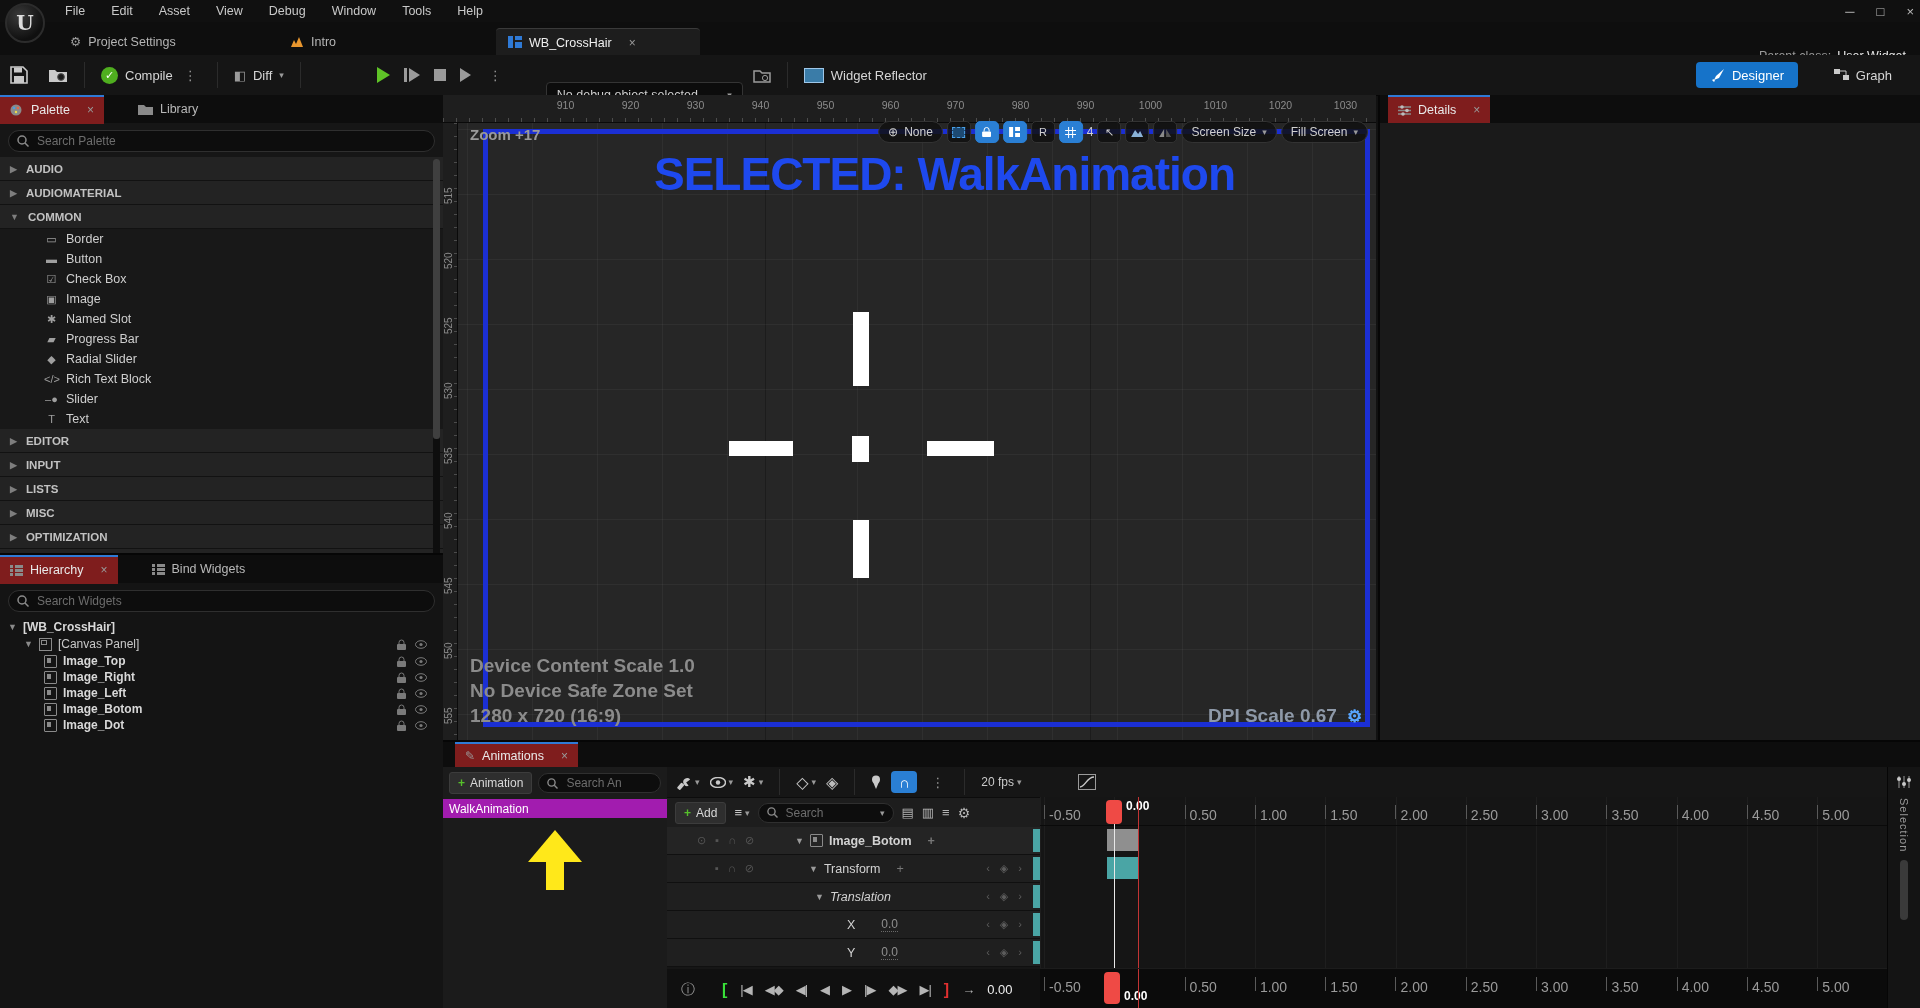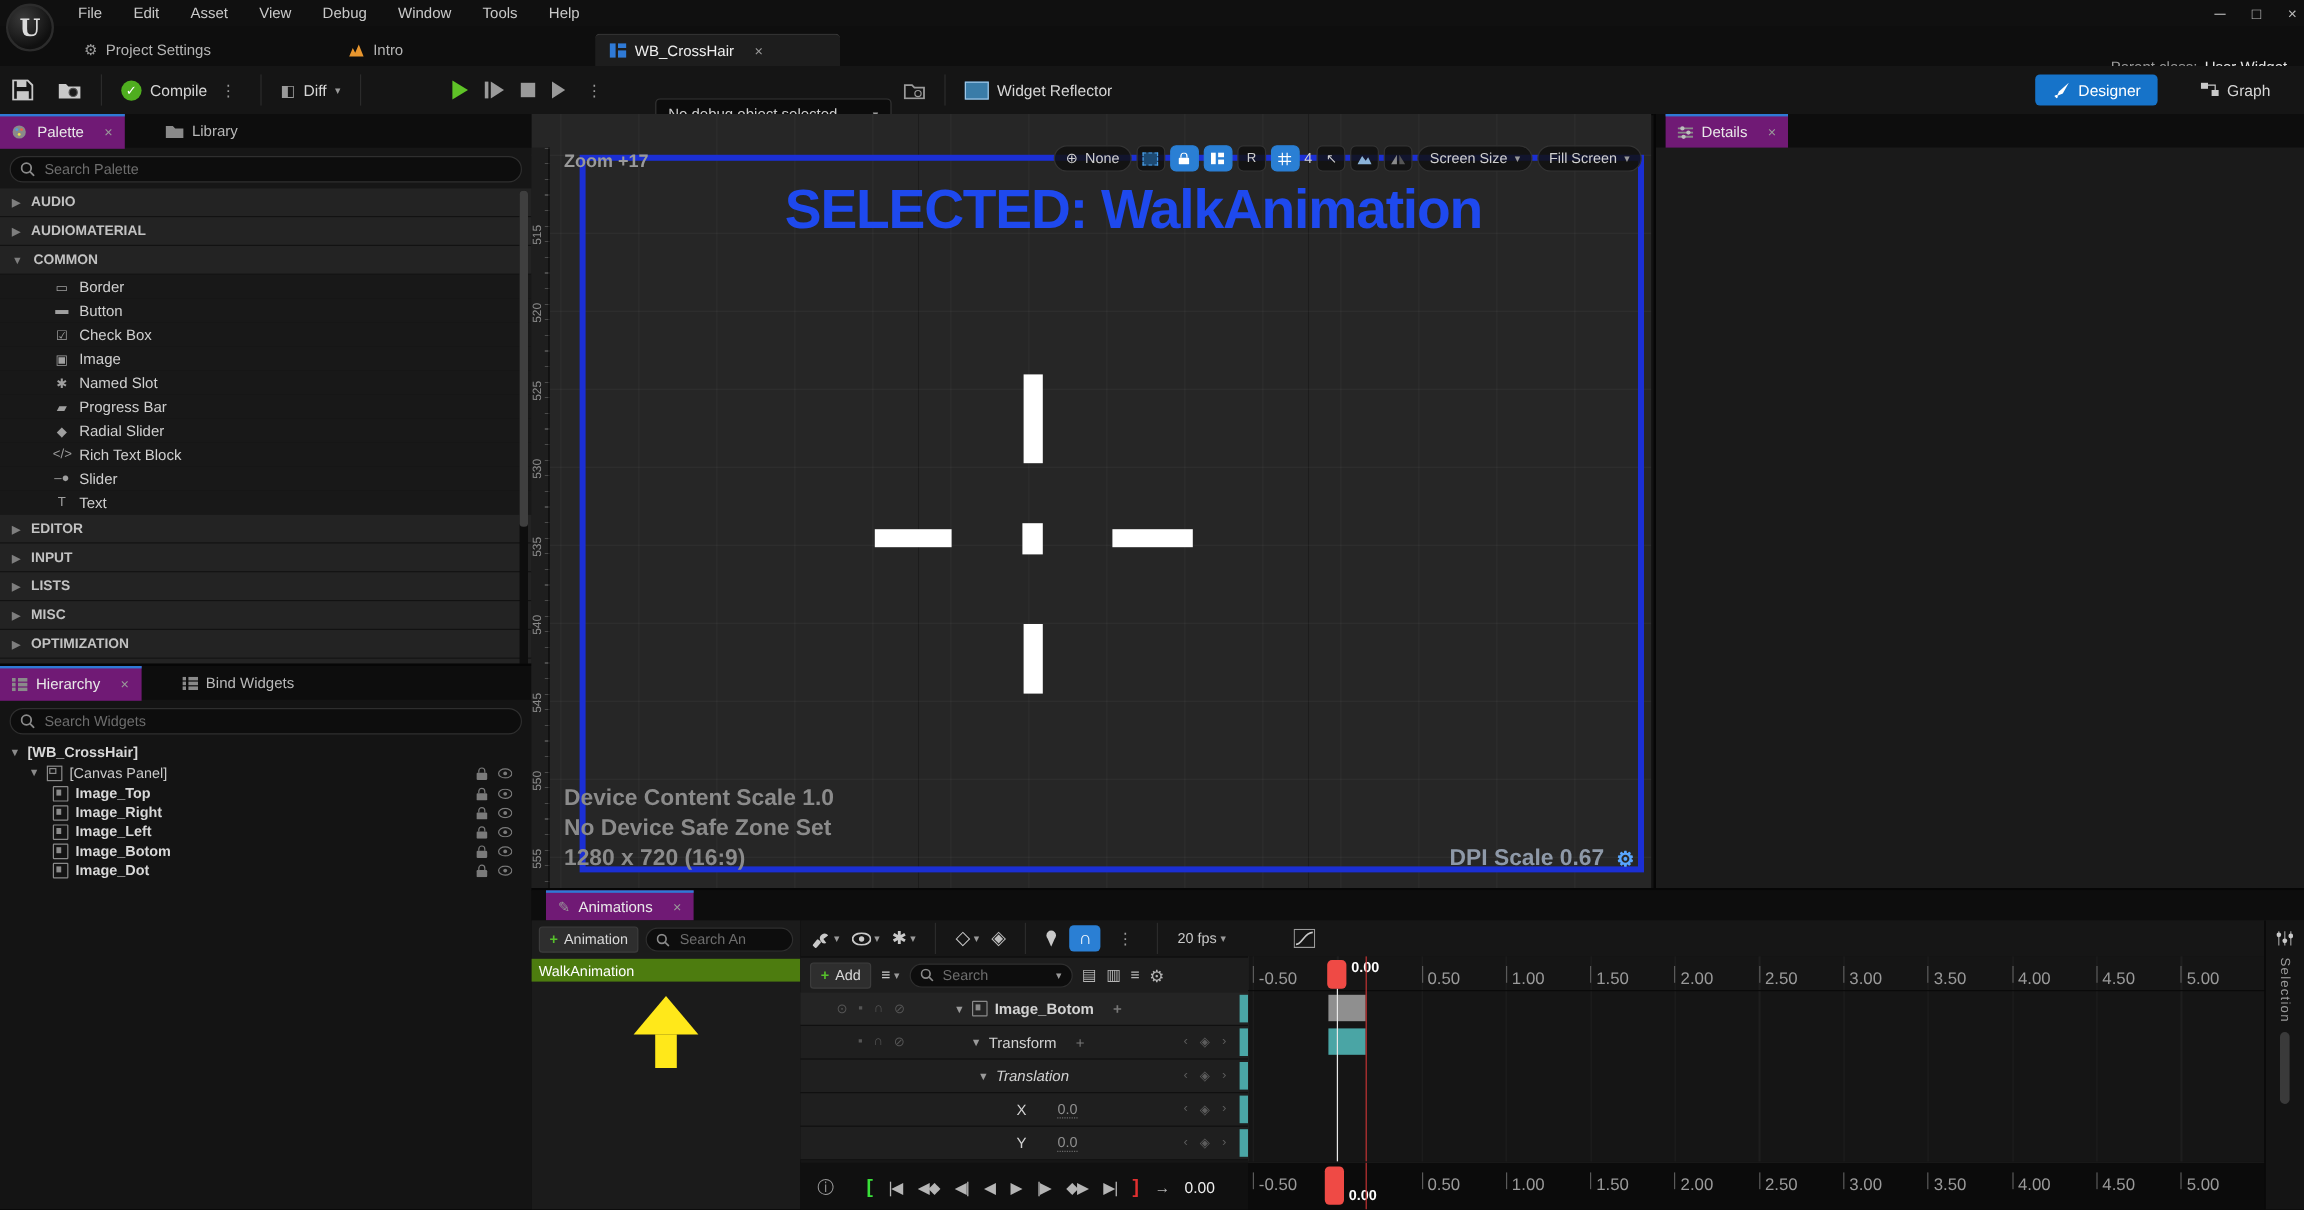--- a/index.html
+++ b/index.html
@@ -27,21 +27,21 @@
   .stopsq{width:12px;height:12px;background:#9a9a9a;}
   .vdots{color:#9a9a9a;font-size:13px;padding:0 4px;}
   .dropdown{background:#0c0c0c;border:1px solid #343434;border-radius:4px;height:24px;display:flex;align-items:center;
             padding:0 10px;gap:8px;color:#cfcfcf;font-size:12.5px;}
   .bluebtn{background:#1673c9;border-radius:4px;height:26px;display:flex;align-items:center;gap:7px;padding:0 14px;color:#fff;font-size:13px;}
   .graybtn{height:26px;display:flex;align-items:center;gap:7px;padding:0 10px;color:#d6d6d6;font-size:13px;}
   .circlechk{width:17px;height:17px;border-radius:50%;background:#4fae1f;color:#fff;font-size:11px;display:flex;align-items:center;justify-content:center;}
   
   .tabstrip{background:#0d0d0d;}
   .ptab{height:27px;display:flex;align-items:center;gap:7px;padding:0 10px;color:#b9b9b9;font-size:12.5px;}
-  .ptab.active{background:#701a75;border-top:2px solid #2f7ad6;color:#e9e9e9;}
+  .ptab.active{background:#7f1d1d;border-top:2px solid #2f7ad6;color:#e9e9e9;}
   .searchbox{background:#0d0d0d;border:1px solid #2f2f2f;border-radius:12px;height:20px;display:flex;align-items:center;padding:0 8px;gap:6px;}
   .searchbox input{background:transparent;border:0;outline:none;color:#bbb;font-size:12px;width:100%;font-family:"Liberation Sans",sans-serif;}
   .searchbox input::placeholder{color:#6d6d6d;}
   .mag{flex:0 0 auto;}
   .closex{color:#9a9a9a;margin-left:10px;font-size:12px;}
   
   .palette{left:0;top:95px;width:443px;height:458px;background:#161616;border-right:2px solid #060606;}
   .grp{height:23px;display:flex;align-items:center;gap:9px;background:#232323;border-bottom:1px solid #121212;
        font-weight:bold;font-size:11.5px;color:#c2c2c2;padding-left:10px;}
   .grp .tri{color:#7e7e7e;font-size:9px;}
@@ -82,21 +82,21 @@
   .dpi{font-size:19px;font-weight:bold;color:#8e99a8;z-index:3;}
   .gear{color:#58a6ff;font-size:17px;}
   
   .details{left:1378px;top:95px;width:542px;height:645px;background:#161616;border-left:2px solid #060606;}
   .detailbody{position:absolute;left:0;top:28px;right:0;bottom:0;background:#1a1a1a;}
   
   .animpanel{left:443px;top:740px;width:1477px;height:268px;background:#141414;border-top:2px solid #060606;}
   .animlist{position:absolute;left:0;top:25px;width:224px;height:243px;background:#1b1b1b;border-right:1px solid #060606;}
   .abtn{background:#2e2e2e;border:1px solid #3c3c3c;border-radius:3px;height:20px;display:flex;align-items:center;gap:5px;padding:0 8px;color:#d8d8d8;font-size:12px;}
   .plus{color:#56c02b;font-weight:bold;}
-  .cliprow{background:#4d7c0f;color:#fff;height:19px;display:flex;align-items:center;padding-left:6px;font-size:12px;}
+  .cliprow{background:#a21caf;color:#fff;height:19px;display:flex;align-items:center;padding-left:6px;font-size:12px;}
   .yarrow-head{width:0;height:0;border-left:27px solid transparent;border-right:27px solid transparent;border-bottom:32px solid #ffe81a;}
   .yarrow-stem{width:18px;height:28px;background:#ffe81a;margin:0 auto;}
   
   .seq{position:absolute;left:224px;top:25px;right:0;bottom:0;background:#161616;}
   .seqtb{position:absolute;left:0;top:0;width:100%;height:30px;display:flex;align-items:center;gap:10px;padding-left:10px;box-sizing:border-box;color:#c9c9c9;}
   .seqico{display:flex;align-items:center;gap:3px;color:#c9c9c9;font-size:14px;}
   .car{font-size:9px;color:#9a9a9a;}
   .magnet{width:26px;height:22px;background:#2a7fd4;border-radius:4px;color:#fff;font-weight:bold;display:flex;align-items:center;justify-content:center;font-size:15px;}
   .addrow{position:absolute;left:0;top:30px;width:373px;height:30px;background:#1d1d1d;display:flex;align-items:center;gap:8px;padding-left:8px;box-sizing:border-box;border-top:1px solid #0c0c0c;}
   .hdrcol{position:absolute;left:0;top:60px;width:373px;height:140px;background:#1f1f1f;}
@@ -483,20 +483,36 @@
                 <ellipse cx="6" cy="4.5" rx="5.5" ry="3.8" fill="none" stroke="#7a7a7a"></ellipse>
                 <circle cx="6" cy="4.5" r="1.6" fill="#7a7a7a"></circle>
               </svg>
             </span>
           </div>
         </div>
     </div>
   </div>
 
   <div class="abs viewport"></div>
+  <div class="abs rulertop" style="padding-left:90px;box-sizing:border-box;">
+
+  <span class="slot">910</span>
+      <span class="slot">920</span>
+      <span class="slot">930</span>
+      <span class="slot">940</span>
+      <span class="slot">950</span>
+      <span class="slot">960</span>
+      <span class="slot">970</span>
+      <span class="slot">980</span>
+      <span class="slot">990</span>
+      <span class="slot">1000</span>
+      <span class="slot">1010</span>
+      <span class="slot">1020</span>
+      <span class="slot">1030</span>
+    </div>
   <div class="abs rulerleft" style="padding-top:40px;box-sizing:border-box;">
 
   <span class="slot">515</span>
       <span class="slot">520</span>
       <span class="slot">525</span>
       <span class="slot">530</span>
       <span class="slot">535</span>
       <span class="slot">540</span>
       <span class="slot">545</span>
       <span class="slot">550</span>

